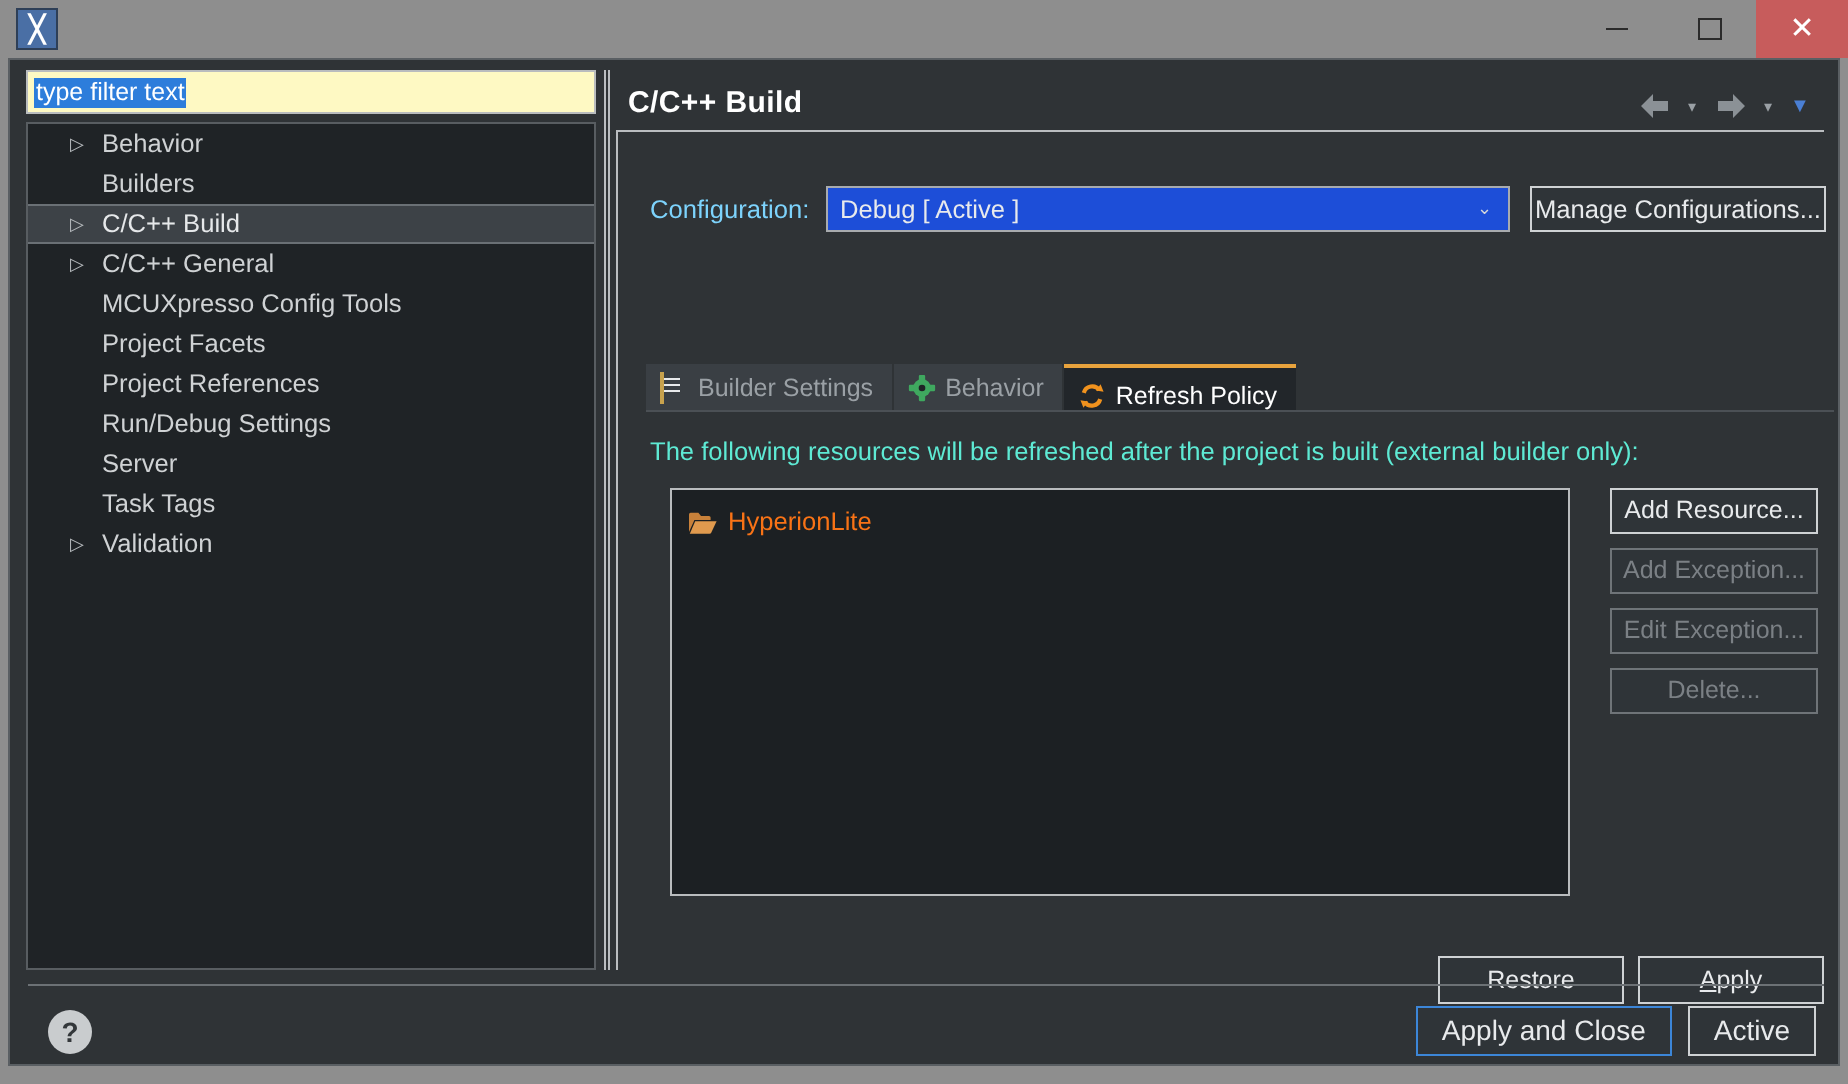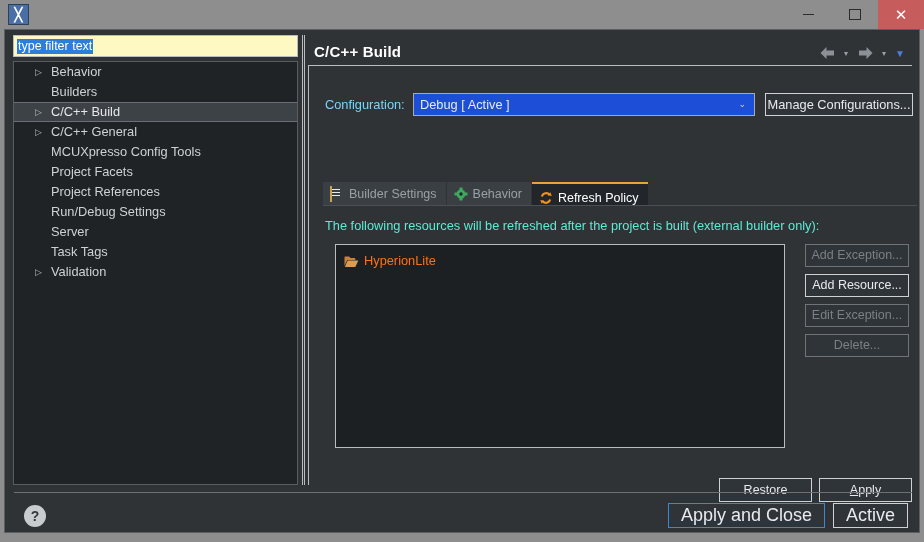--- a/index.html
+++ b/index.html
@@ -326,21 +326,21 @@
   .footer-buttons {
     position: absolute; right: 13px; top: 10px;
     display: flex; gap: 8px;
   }
   .footer-btn {
     height: 25px;
     padding: 0 12px;
     background: #2f3438;
     border: 1px solid #cfd2d4;
     color: #e8eaec;
-    font-size: 18px;
+    font-size: 14px;
     line-height: 23px;
     text-align: center;
   }
   .footer-btn.default {
     border: 1px solid #3c86d8;
   }
 </style>
 </head>
 <body>
 
@@ -496,22 +496,22 @@
               <svg width="15" height="13" viewBox="0 0 15 13">
                 <path d="M0.5 2.2 A0.8 0.8 0 0 1 1.3 1.4 L5.2 1.4 L6.5 3 L10.5 3 A0.8 0.8 0 0 1 11.3 3.8 L11.3 5 L3.2 5 L0.5 11 Z" fill="#c8813a"></path>
                 <path d="M3.6 5.6 L14.3 5.6 L11.6 11.4 A0.9 0.9 0 0 1 10.8 11.9 L0.9 11.9 L3.6 5.6 Z" fill="#e09a4e"></path>
               </svg>
             </span>
             <span>HyperionLite</span>
           </div>
         </div>
 
         <div class="side-buttons">
+          <div class="side-btn">Add Resource...</div>
           <div class="side-btn disabled">Add Exception...</div>
-          <div class="side-btn">Add Resource...</div>
           <div class="side-btn disabled">Edit Exception...</div>
           <div class="side-btn disabled">Delete...</div>
         </div>
 
         <div class="panel-bottom">
           <div class="panel-btn"><span>Restore </span><span class="mn">D</span><span>efaults</span></div>
           <div class="panel-btn"><span class="mn">A</span><span>pply</span></div>
         </div>
 
       </div>

